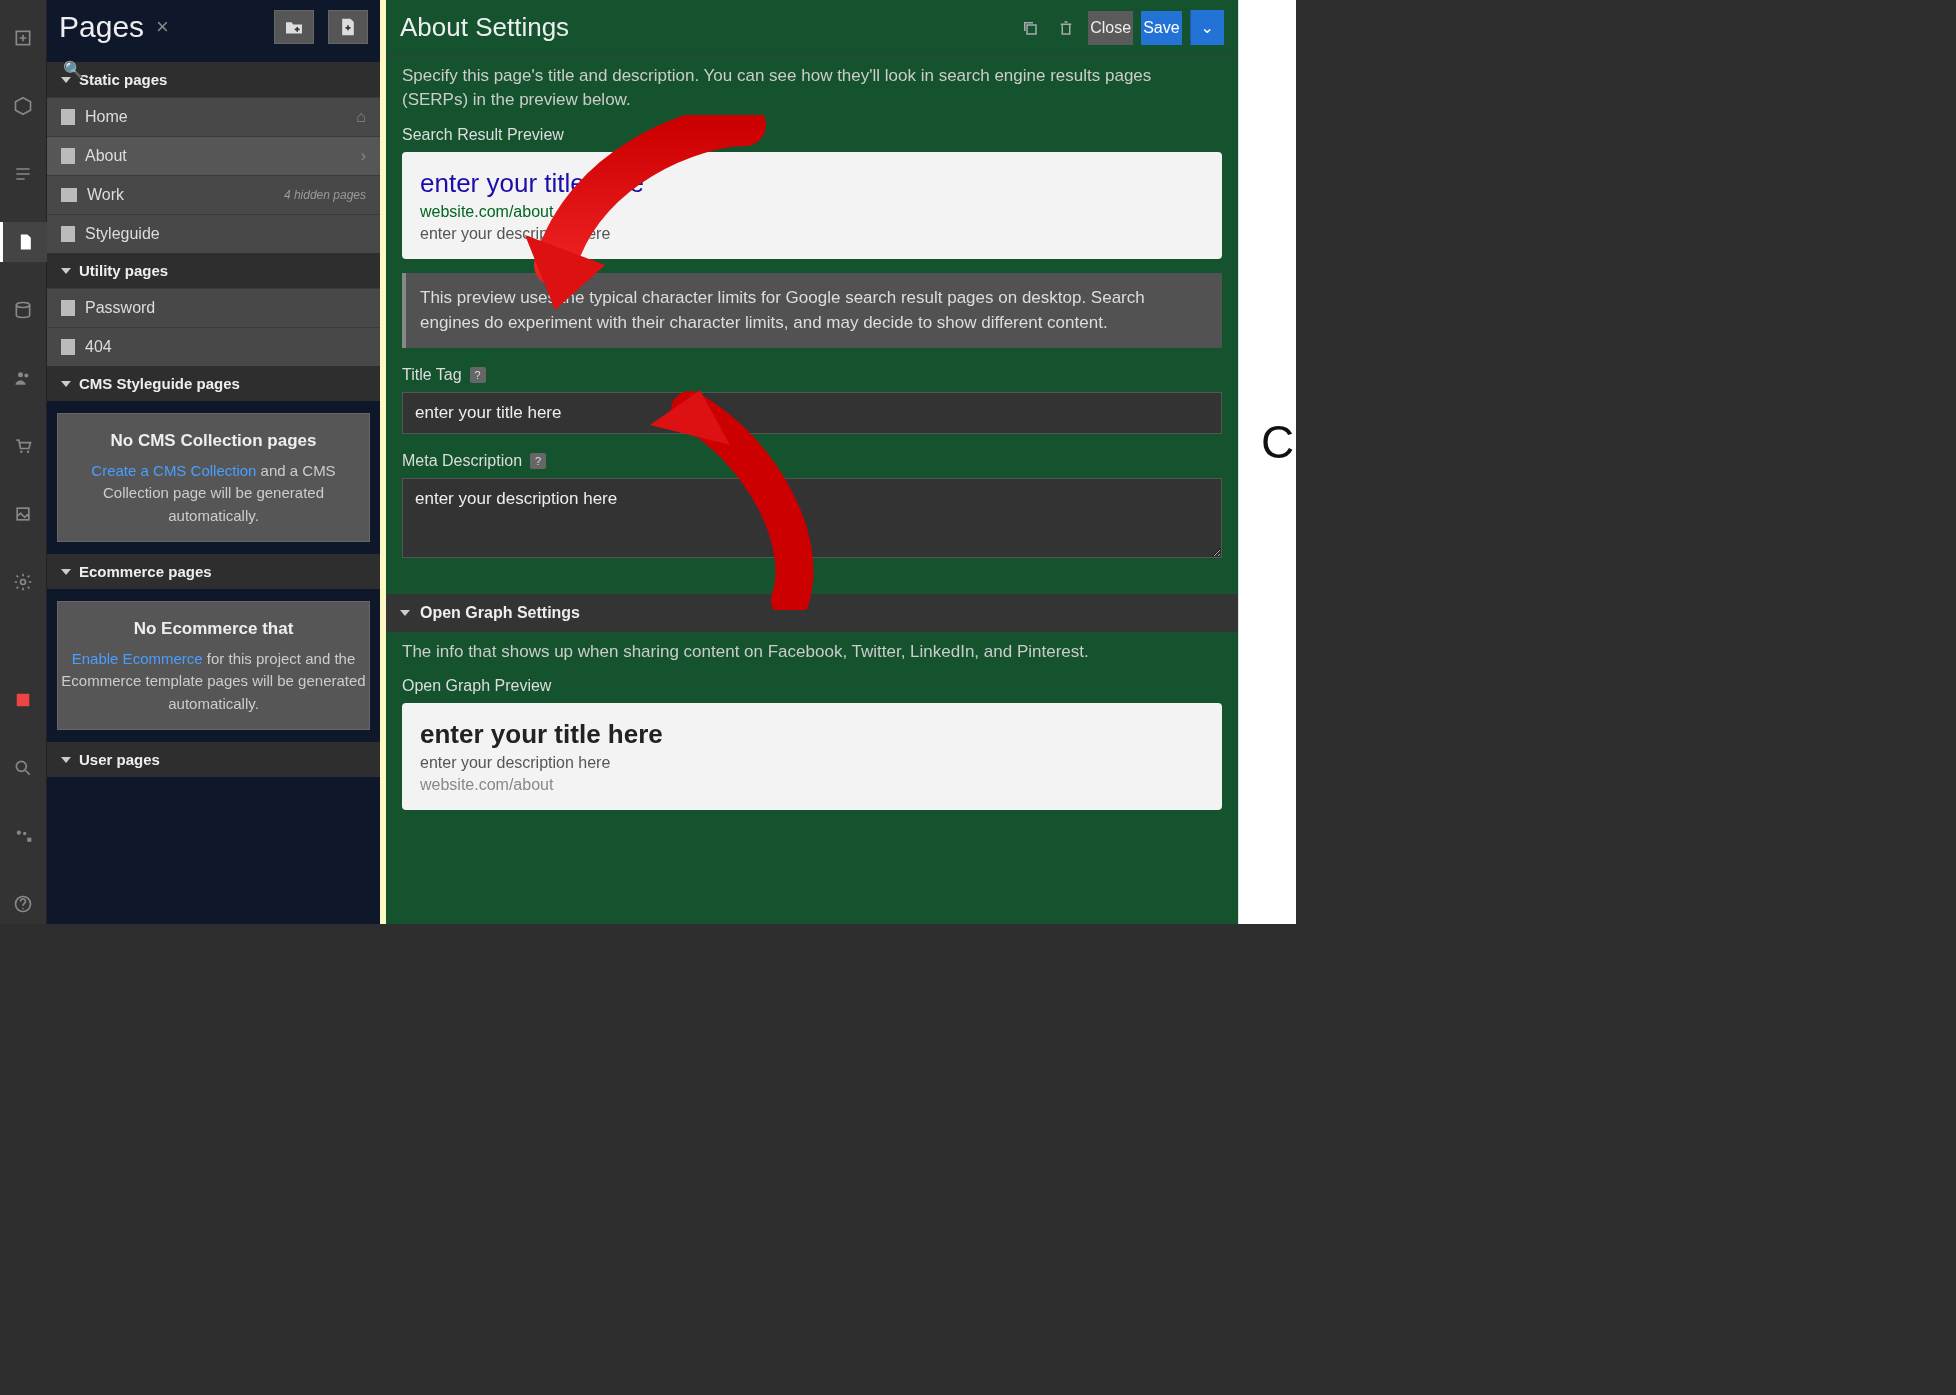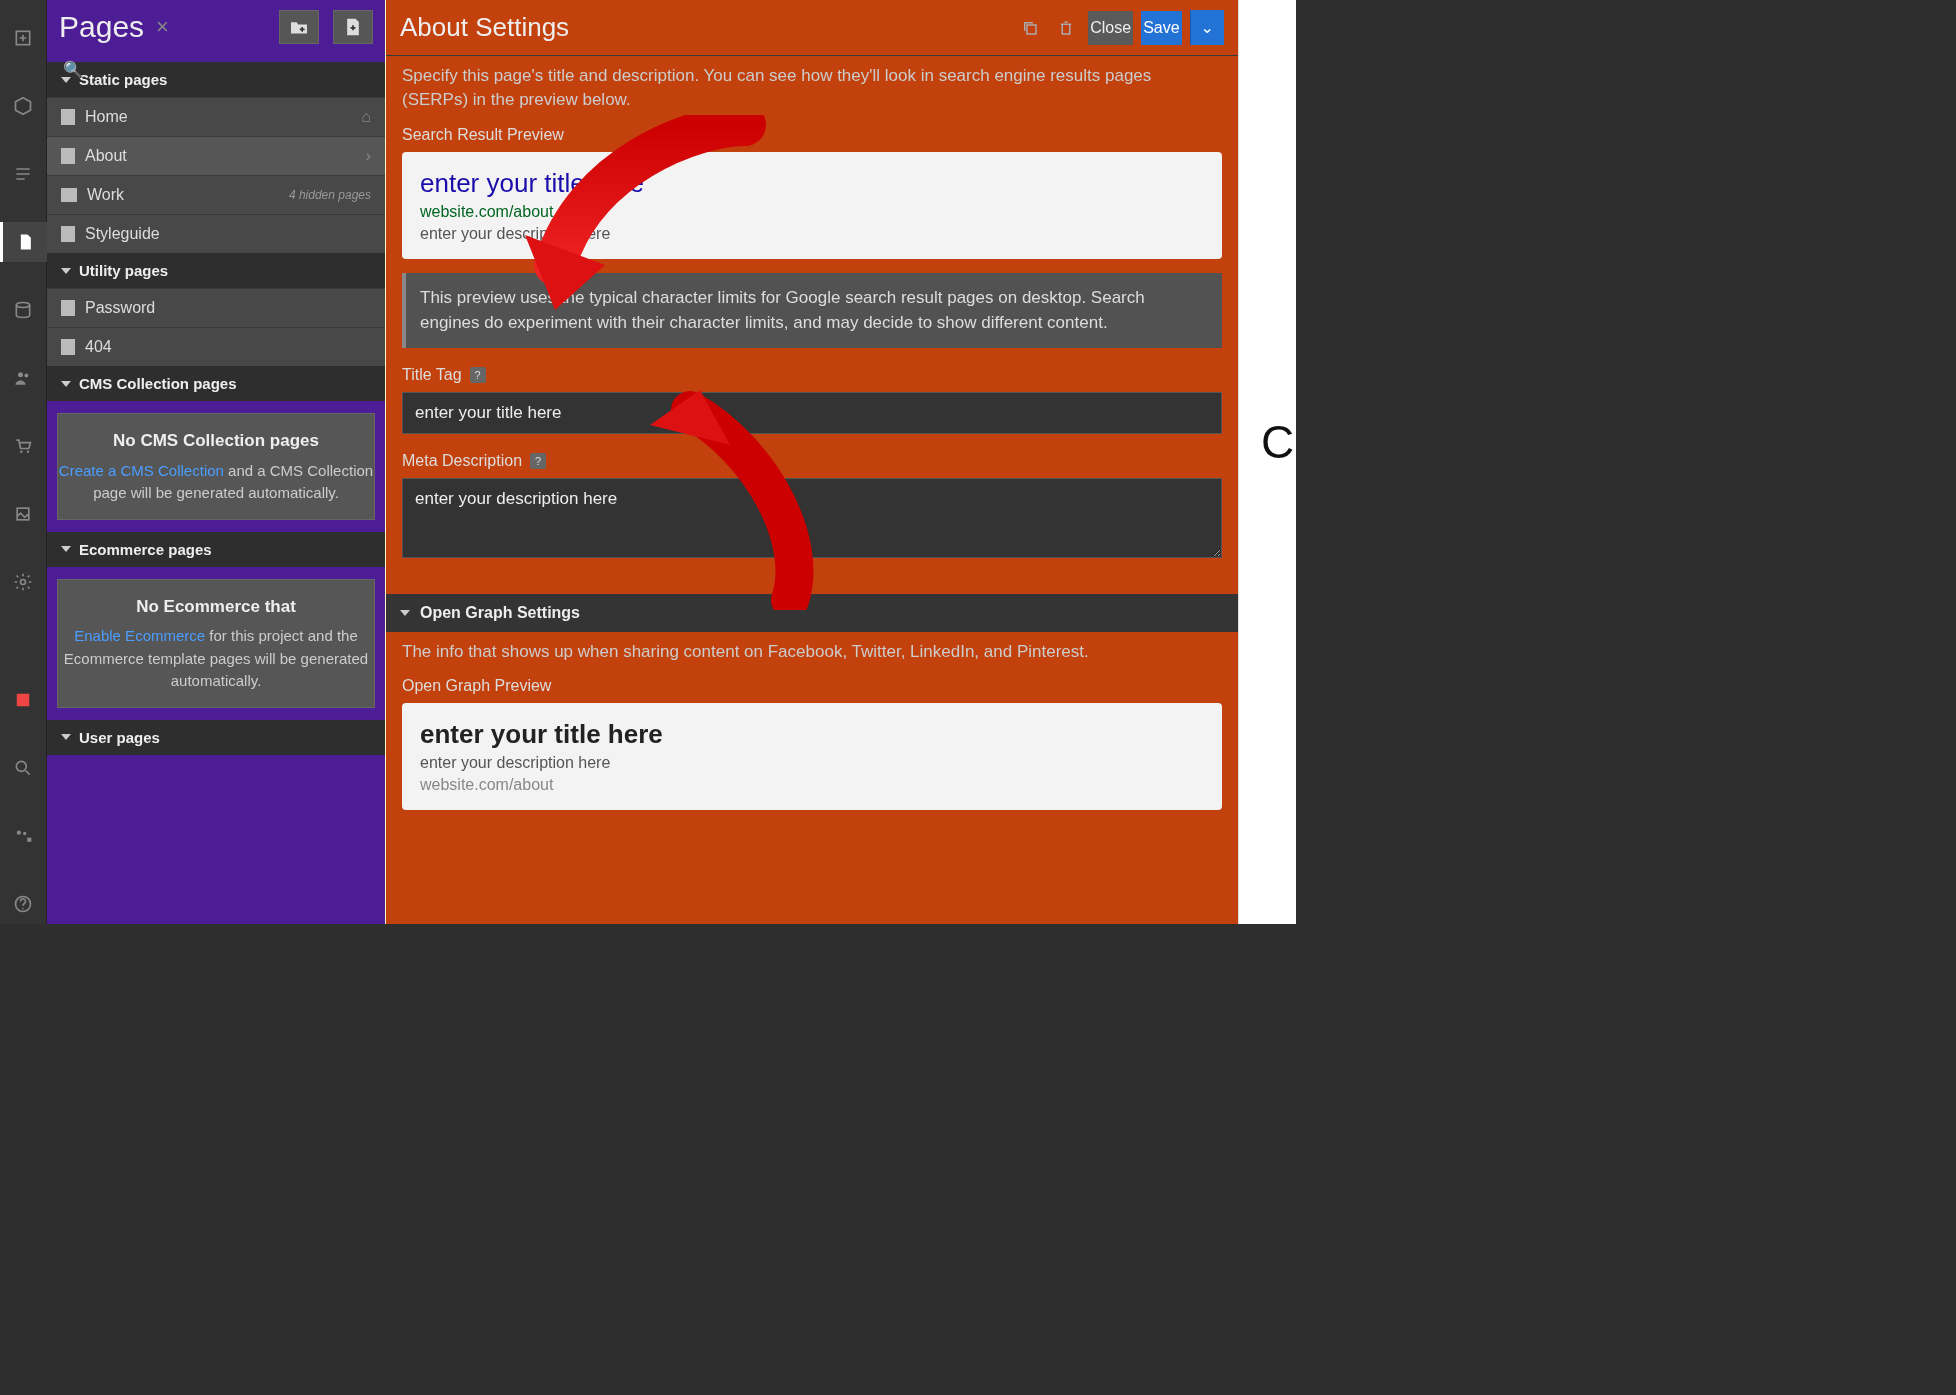--- a/index.html
+++ b/index.html
@@ -2,21 +2,21 @@
 <html><head>
 <meta charset="utf-8">
 <style>
 * { box-sizing: border-box; margin: 0; padding: 0; }
 body { font-family: -apple-system, BlinkMacSystemFont, "Segoe UI", Arial, sans-serif; background: #2e2e2e; width: 1296px; height: 924px; overflow: hidden; position: relative; }
 .iconbar { position: absolute; left: 0; top: 0; width: 47px; height: 100%; background: #333; display: flex; flex-direction: column; align-items: center; padding-top: 18px; gap: 28px; border-right: 1px solid #222; }
 .iconbar .icon-wrap { width: 47px; height: 40px; display: flex; align-items: center; justify-content: center; color: #888; cursor: pointer; }
 .iconbar .icon-wrap.active { background: #444; color: #fff; border-left: 3px solid #fff; }
 .iconbar .icon-wrap svg, .iconbar .icon-wrap span { width: 20px; height: 20px; fill: currentColor; font-size: 18px; }
 .iconbar .spacer { flex: 1; }
-.left { position: absolute; left: 47px; top: 0; width: 339px; height: 100%; background: #4c1d95; overflow-y: auto; border-right: 1px solid #fef9c3; }
+.left { position: absolute; left: 47px; top: 0; width: 339px; height: 100%; background: #0f172a; overflow-y: auto; border-right: 6px solid #fef9c3; }
 .left-hdr { display: flex; align-items: center; padding: 10px 12px; }
 .left-hdr h1 { color: #eee; font-size: 30px; font-weight: 400; }
 .left-hdr .close-x { color: #888; font-size: 22px; margin-left: 12px; cursor: pointer; }
 .left-hdr .hdr-actions { margin-left: auto; display: flex; gap: 14px; }
 .hdr-action-btn { width: 40px; height: 34px; background: #565656; border: 1px solid #666; display: flex; align-items: center; justify-content: center; color: #ddd; cursor: pointer; }
 .search-wrap { padding: 0 8px 8px; }
 .search-inp { width: 100%; background: #333; border: none; color: #aaa; padding: 8px 28px; font-size: 16px; }
 .search-inp::placeholder { color: #888; }
 .search-wrap { position: relative; }
 .search-wrap .mag { position: absolute; left: 16px; top: 6px; color: #888; }
@@ -25,21 +25,21 @@
 .page-item { background: #484848; color: #ddd; padding: 10px 14px; display: flex; align-items: center; gap: 10px; border-top: 1px solid #3a3a3a; cursor: pointer; }
 .page-item.active { background: #565656; justify-content: flex-end; }
 .page-item .chev { margin-left: auto; color: #888; }
 .page-item .home-ic { margin-left: auto; color: #888; }
 .page-item .hidden-txt { margin-left: auto; color: #999; font-style: italic; font-size: 12px; }
 .page-ic { width: 14px; height: 16px; background: #bbb; }
 .page-ic.folder { width: 16px; height: 14px; background: #bbb; }
 .info-box { background: #565656; margin: 12px 10px; border: 1px solid #666; padding: 14px 0; text-align: center; color: #ccc; font-size: 15px; line-height: 1.5; }
 .info-box .title { color: #eee; font-weight: 600; margin-bottom: 6px; font-size: 17px; }
 .info-box a { color: #4a9eff; text-decoration: none; }
-.main { position: absolute; left: 386px; top: 0; width: 852px; height: 100%; background: #c2410c; overflow-y: auto; }
+.main { position: absolute; left: 386px; top: 0; width: 852px; height: 100%; background: #14532d; overflow-y: auto; }
 .main-hdr { display: flex; align-items: center; padding: 10px 14px; border-bottom: 1px solid #3a3a3a; }
 .main-hdr h2 { color: #eee; font-size: 26px; font-weight: 500; }
 .main-hdr-actions { margin-left: auto; display: flex; align-items: center; gap: 8px; }
 .ic-btn { color: #aaa; width: 28px; height: 28px; display: flex; align-items: center; justify-content: center; cursor: pointer; }
 .btn { padding: 8px 2px; font-size: 16px; cursor: pointer; border: none; }
 .btn.close { background: #5a5a5a; color: #eee; }
 .btn.save { background: #2372d6; color: #fff; }
 .btn.save-drop { background: #2372d6; color: #fff; padding: 8px 10px; border-left: 1px solid #1a5bb0; }
 .section { padding: 8px 16px 14px; }
 .desc { color: #ccc; font-size: 17px; line-height: 1.4; margin-bottom: 14px; }
@@ -201,21 +201,21 @@
       <span class="page-ic"></span>
       <span>Password</span>
     </div>
   <div class="page-item">
       <span class="page-ic"></span>
       <span>404</span>
     </div>
 
   <div class="grp-hdr">
       <span class="caret"></span>
-      <span>CMS Collection pages</span>
+      <span>CMS Styleguide pages</span>
     </div>
   <div class="info-box">
     <div class="title">No CMS Collection pages</div>
     <div><a href="#">Create a CMS Collection</a><span> and a CMS Collection page will be generated automatically.</span></div>
   </div>
 
   <div class="grp-hdr">
       <span class="caret"></span>
       <span>Ecommerce pages</span>
     </div>

